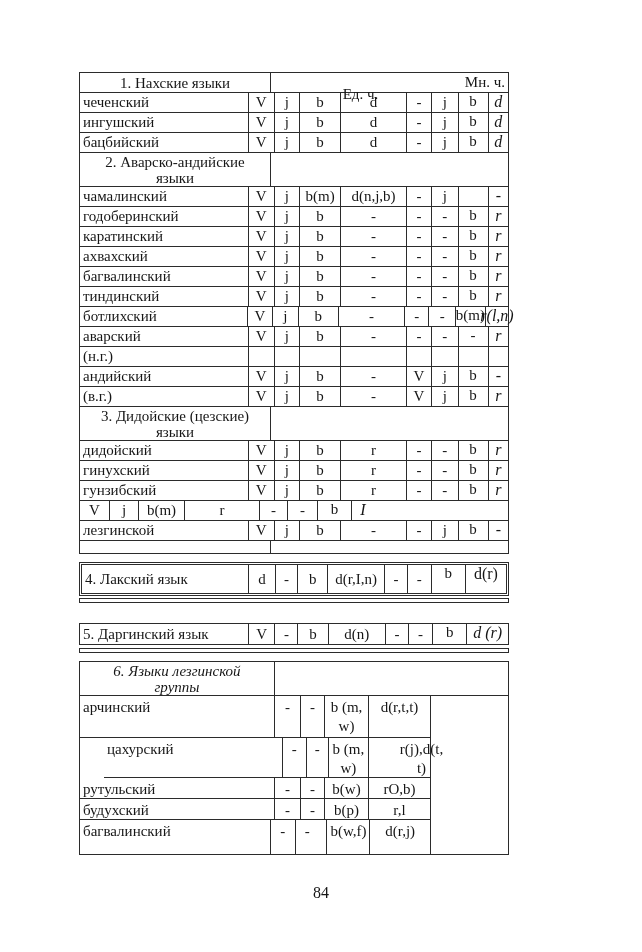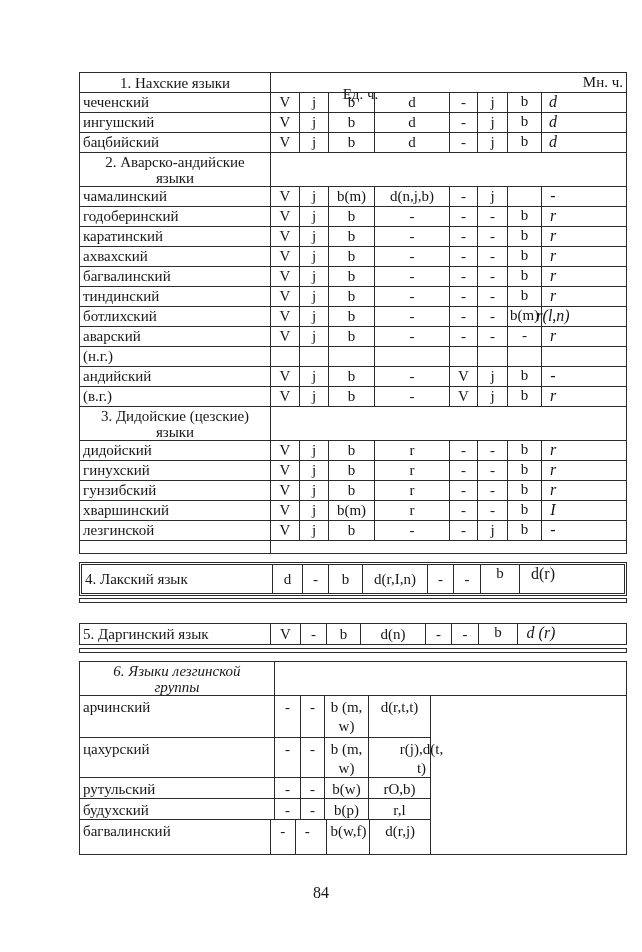--- a/index.html
+++ b/index.html
@@ -1,18 +1,18 @@
 <!DOCTYPE html>
 <html><head>
 <meta charset="utf-8">
 <style>
   html,body{margin:0;padding:0;background:#ffffff;}
   .page{position:relative;width:642px;height:952px;background:#ffffff;
         font-family:"Liberation Serif",serif;color:#161616;overflow:hidden;}
-  .content{position:absolute;left:79px;top:72px;width:548px;}
+  .content{position:absolute;left:79px;top:72px;width:430px;}
   .tbl{border:1px solid #2b2b2b;box-sizing:border-box;background:#fff;}
   .tbl.dbl{border:3px double #2b2b2b;}
   .trow{display:flex;border-bottom:1px solid #2b2b2b;box-sizing:border-box;}
   #main-body .trow:last-child{border-bottom:none;}
   #lak-body .trow,#darg-body .trow{border-bottom:none;}
   #lezg-rows .trow:last-child{border-bottom:none;}
   .tc{box-sizing:border-box;display:flex;align-items:center;justify-content:center;
       font-size:15px;white-space:nowrap;overflow:visible;}
   .tc+.tc{border-left:1px solid #2b2b2b;}
   .tc.name{justify-content:flex-start;padding-left:3px;}
@@ -243,21 +243,20 @@
             <div class="tc" style="width: 29px;">V</div>
             <div class="tc" style="width: 29px;">j</div>
             <div class="tc" style="width: 46px;">b</div>
             <div class="tc" style="width: 75px;">r</div>
             <div class="tc" style="width: 28px;">-</div>
             <div class="tc" style="width: 30px;">-</div>
             <div class="tc c7" style="width: 34px;">b</div>
             <div class="tc c8 ital" style="width: 23px;">r</div>
           </div>
           <div class="trow" style="height: 20px;">
-            <div class="tc name" style="width: 190px;">хваршинский</div>
             <div class="tc" style="width: 29px;">V</div>
             <div class="tc" style="width: 29px;">j</div>
             <div class="tc" style="width: 46px;">b(m)</div>
             <div class="tc" style="width: 75px;">r</div>
             <div class="tc" style="width: 28px;">-</div>
             <div class="tc" style="width: 30px;">-</div>
             <div class="tc c7" style="width: 34px;">b</div>
             <div class="tc c8 ital" style="width: 23px;">I</div>
           </div>
           <div class="trow" style="height: 20px;">
@@ -326,21 +325,21 @@
         </div>
       <div style="display:flex">
         <div id="lezg-rows" style="width:350px">
             <div class="trow" style="height: 42px;">
               <div class="tc name top" style="width: 194px;">арчинский</div>
               <div class="tc top" style="width: 26px;">-</div>
               <div class="tc top" style="width: 24px;">-</div>
               <div class="tc top" style="width: 44px;">b (m, w)</div>
               <div class="tc top" style="width: 62px;">d(r,t,t)</div>
             </div>
-            <div class="trow" style="height: 40px;">
+            <div class="trow" style="height: 40px; margin-left: 24px;">
               <div class="tc name top" style="width: 194px;">цахурский</div>
               <div class="tc top" style="width: 26px;">-</div>
               <div class="tc top" style="width: 24px;">-</div>
               <div class="tc top" style="width: 44px;">b (m, w)</div>
               <div class="tc top" style="width: 62px; padding-left: 44px;">r(j),d(t, t)</div>
             </div>
             <div class="trow" style="height: 21px;">
               <div class="tc name top" style="width: 194px;">рутульский</div>
               <div class="tc top" style="width: 26px;">-</div>
               <div class="tc top" style="width: 24px;">-</div>

